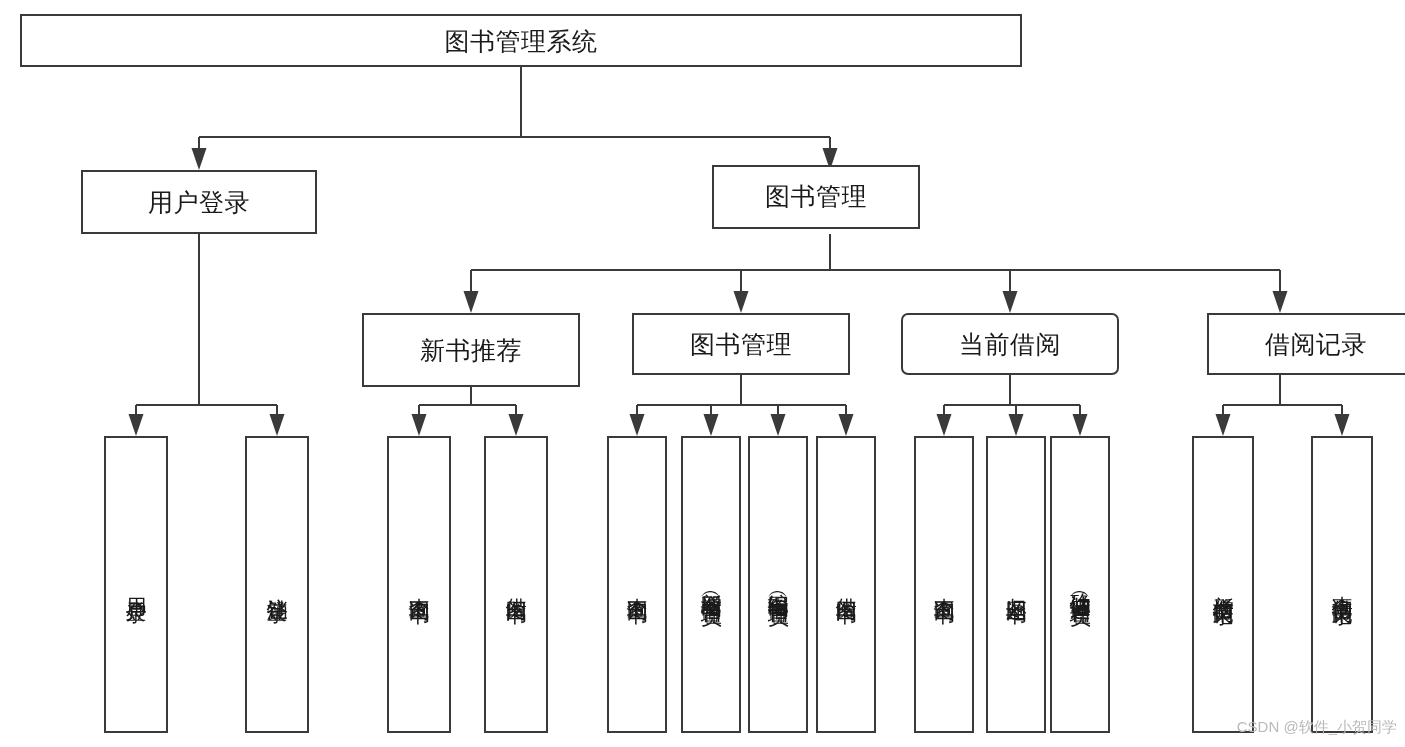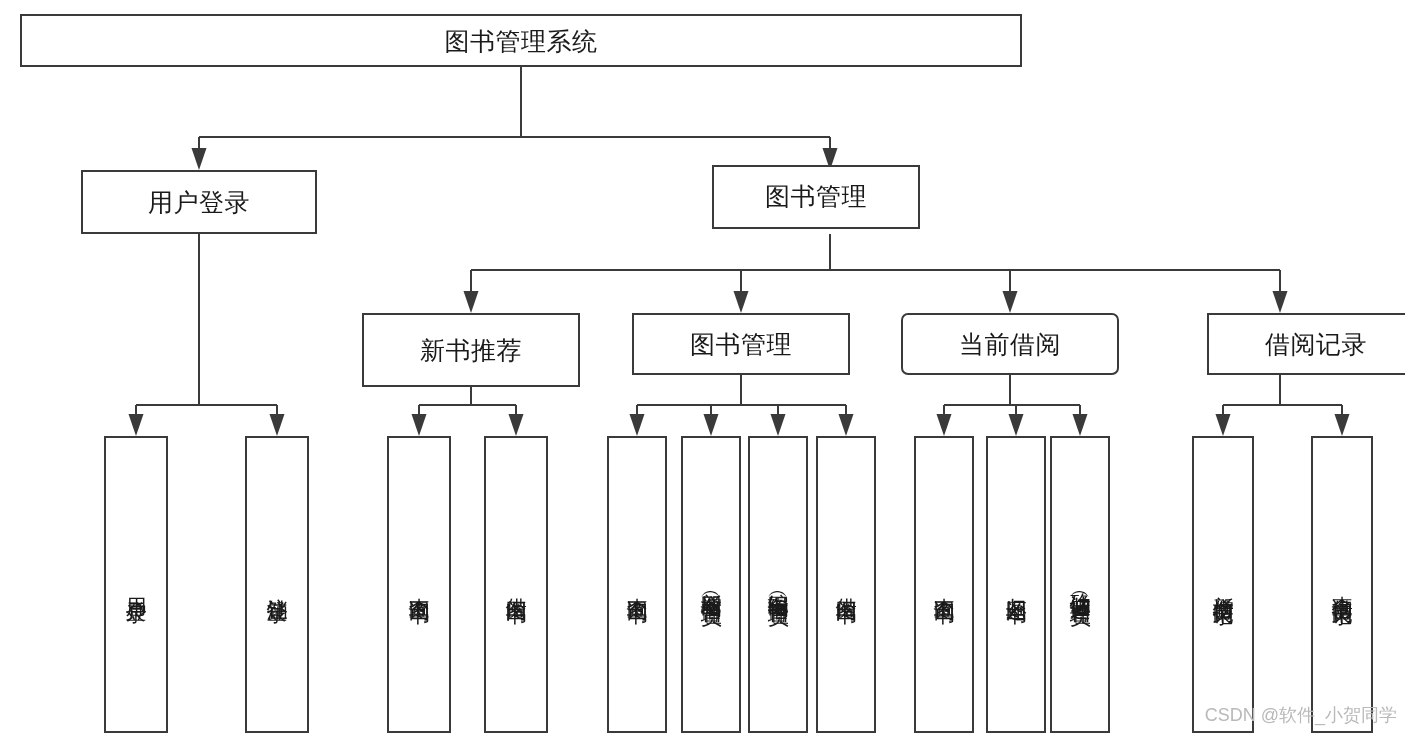--- a/index.html
+++ b/index.html
@@ -53,22 +53,22 @@
     text-orientation: upright;
     font-size: 21px;
     line-height: 1.35;
     letter-spacing: 2px;
     white-space: normal;
     max-height: 100%;
   }
   #watermark {
     position: absolute;
     right: 8px;
-    bottom: 20px;
-    font-size: 18px;
+    bottom: 10px;
+    font-size: 15px;
     color: #b9b9b9;
     white-space: nowrap;
     user-select: none;
   }
 </style>
 </head>
 <body>
 
 <div id="canvas">
 

